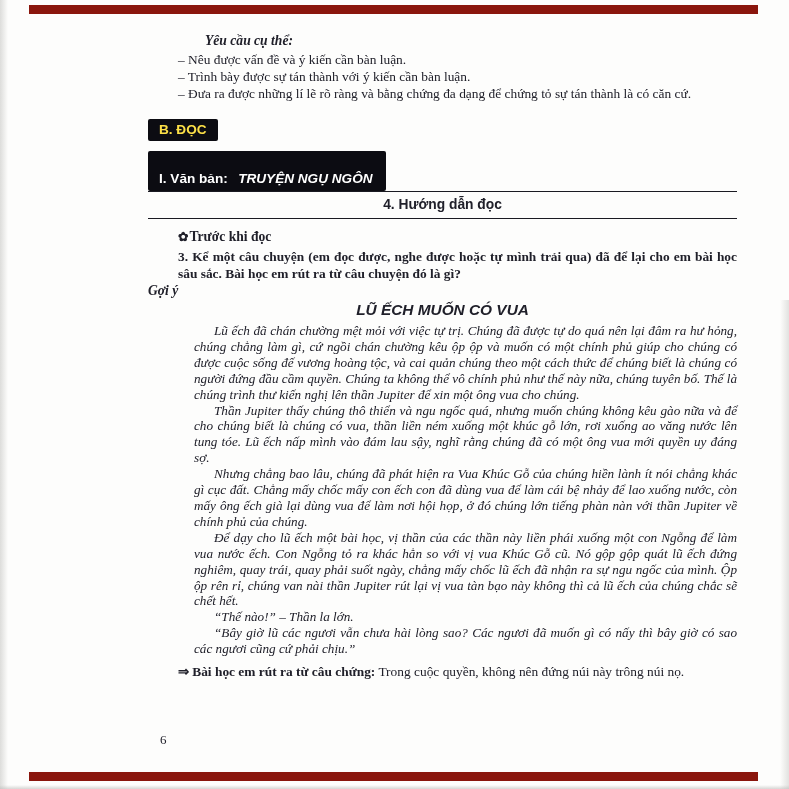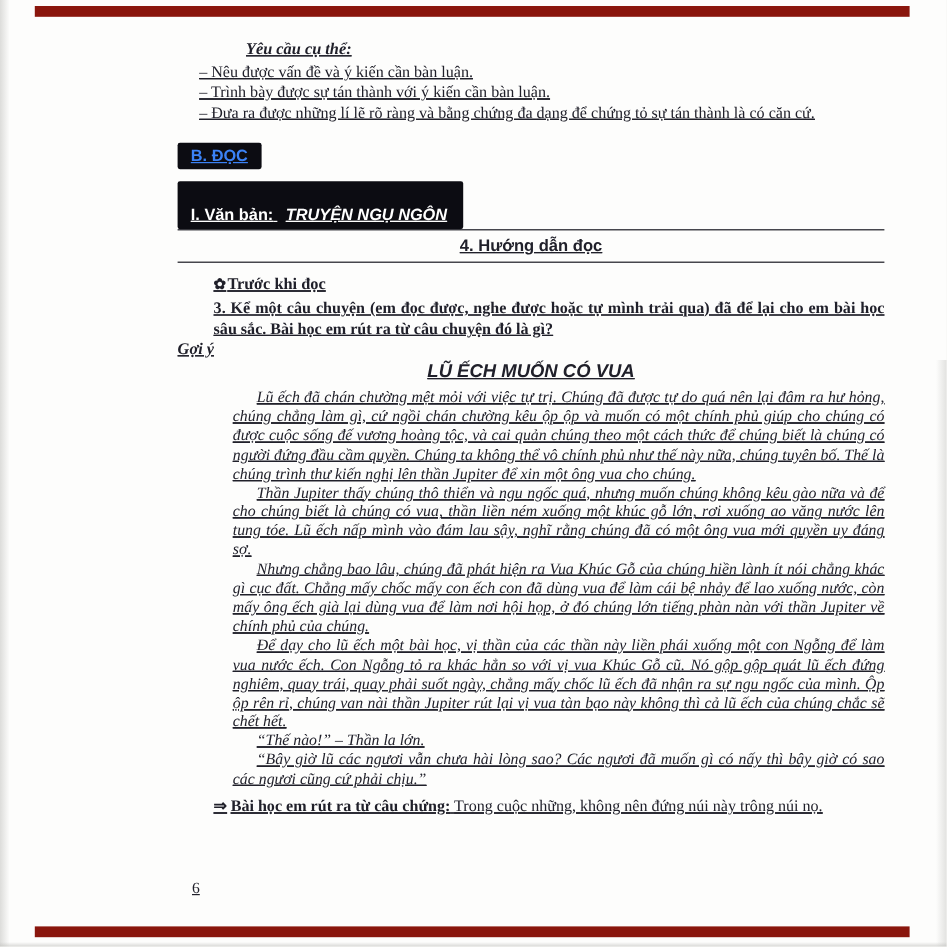--- a/index.html
+++ b/index.html
@@ -1,15 +1,15 @@
 <!DOCTYPE html>
 <html><head>
 <meta charset="utf-8">
 <style>
-  * { margin:0; padding:0; box-sizing:border-box;text-decoration:underline; }
+  * { margin:0; padding:0; box-sizing:border-box; }
   html,body { width:789px; height:789px; }
   body {
     background:#efefec;
     font-family:"Liberation Serif", serif;
     color:#20202a;
   }
   .page {
     position:relative;
     width:789px; height:789px;
     background:#fdfdfc;
@@ -41,29 +41,29 @@
   .content {
     position:absolute; left:148px; top:32px; width:589px;
   }
 
   .req-heading {
     margin-left:57px;
     font-weight:bold; font-style:italic;
     font-size:13.6px; line-height:17px;
     margin-bottom:2px;
   }
-  .req-list { margin-left:18px; }
+  .req-list { margin-left:30px; }
   .req-item {
     font-size:13.4px; line-height:17px;
     text-align:justify;
   }
 
   .section-badge {
     display:inline-block;
-    background:#0c0c12; color:#3b82f6;
+    background:#0c0c12; color:#fde047;
     font-family:"Liberation Sans", sans-serif;
     font-weight:bold; font-size:13.6px;
     padding:3px 11px 4px; border-radius:2px;
     margin-top:17px;
   }
 
   .subsection-row {
     margin-top:10px;
     border-bottom:1.6px solid #1a1a22;
     font-size:0; 
@@ -187,20 +187,20 @@
       <p>Lũ ếch đã chán chường mệt mỏi với việc tự trị. Chúng đã được tự do quá nên lại đâm ra hư hỏng, chúng chẳng làm gì, cứ ngồi chán chường kêu ộp ộp và muốn có một chính phủ giúp cho chúng có được cuộc sống đế vương hoàng tộc, và cai quản chúng theo một cách thức để chúng biết là chúng có người đứng đầu cầm quyền. Chúng ta không thể vô chính phủ như thế này nữa, chúng tuyên bố. Thế là chúng trình thư kiến nghị lên thần Jupiter để xin một ông vua cho chúng.</p>
       <p>Thần Jupiter thấy chúng thô thiển và ngu ngốc quá, nhưng muốn chúng không kêu gào nữa và để cho chúng biết là chúng có vua, thần liền ném xuống một khúc gỗ lớn, rơi xuống ao văng nước lên tung tóe. Lũ ếch nấp mình vào đám lau sậy, nghĩ rằng chúng đã có một ông vua mới quyền uy đáng sợ.</p>
       <p>Nhưng chẳng bao lâu, chúng đã phát hiện ra Vua Khúc Gỗ của chúng hiền lành ít nói chẳng khác gì cục đất. Chẳng mấy chốc mấy con ếch con đã dùng vua để làm cái bệ nhảy để lao xuống nước, còn mấy ông ếch già lại dùng vua để làm nơi hội họp, ở đó chúng lớn tiếng phàn nàn với thần Jupiter về chính phủ của chúng.</p>
       <p>Để dạy cho lũ ếch một bài học, vị thần của các thần này liền phái xuống một con Ngỗng để làm vua nước ếch. Con Ngỗng tỏ ra khác hẳn so với vị vua Khúc Gỗ cũ. Nó gộp gộp quát lũ ếch đứng nghiêm, quay trái, quay phải suốt ngày, chẳng mấy chốc lũ ếch đã nhận ra sự ngu ngốc của mình. Ộp ộp rên rỉ, chúng van nài thần Jupiter rút lại vị vua tàn bạo này không thì cả lũ ếch của chúng chắc sẽ chết hết.</p>
       <p class="dialogue">“Thế nào!” – Thần la lớn.</p>
       <p class="dialogue">“Bây giờ lũ các ngươi vẫn chưa hài lòng sao? Các ngươi đã muốn gì có nấy thì bây giờ có sao các ngươi cũng cứ phải chịu.”</p>
     </div>
 
     <div class="conclusion">
       <span class="arrow">⇒</span><span class="lead">Bài học em rút ra từ câu chứng:</span>
-      <span>Trong cuộc những, không nên đứng núi này trông núi nọ.</span>
+      <span>Trong cuộc quyền, không nên đứng núi này trông núi nọ.</span>
     </div>
 
   </div>
 
   <div class="page-number">6</div>
 
 </div>
 
 </body></html>

